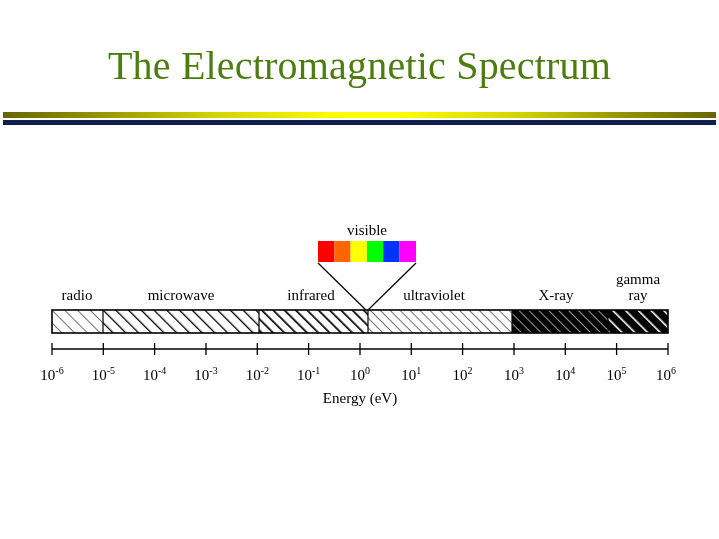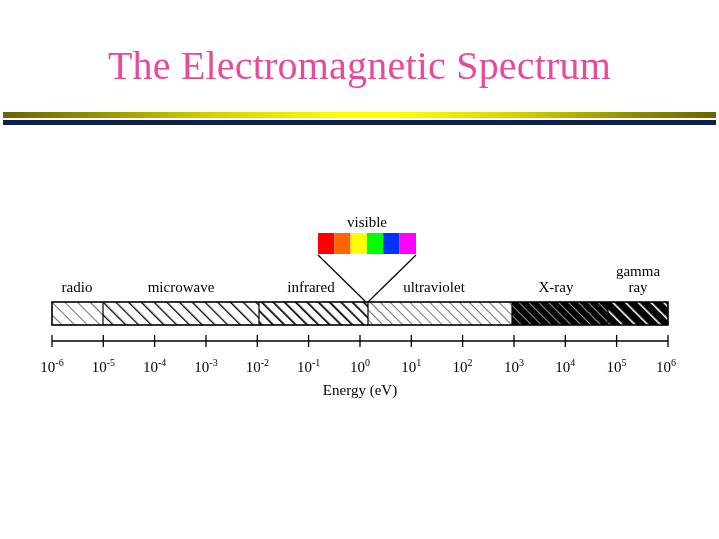--- a/index.html
+++ b/index.html
@@ -17,21 +17,21 @@
 
   
   #slide-title {
     position: absolute;
     left: 0;
     top: 44px;
     width: 719px;
     text-align: center;
     font-size: 40px;
     font-weight: normal;
-    color: #ec4899;
+    color: #4d7c0f;
     letter-spacing: 0.2px;
     line-height: 1.1;
     white-space: nowrap;
   }
 
   
   #title-divider {
     position: absolute;
     left: 3px;
     top: 112px;
@@ -60,21 +60,21 @@
     top: 8px;
     width: 713px;
     height: 5px;
     background: #10204b;
   }
 
   
   #spectrum-figure {
     position: absolute;
     left: 0;
-    top: 200px;
+    top: 208px;
     width: 719px;
     height: 210px;
   }
   #spectrum-svg {
     display: block;
   }
 
   .band-label,
   .tick-label,
   .axis-title,

